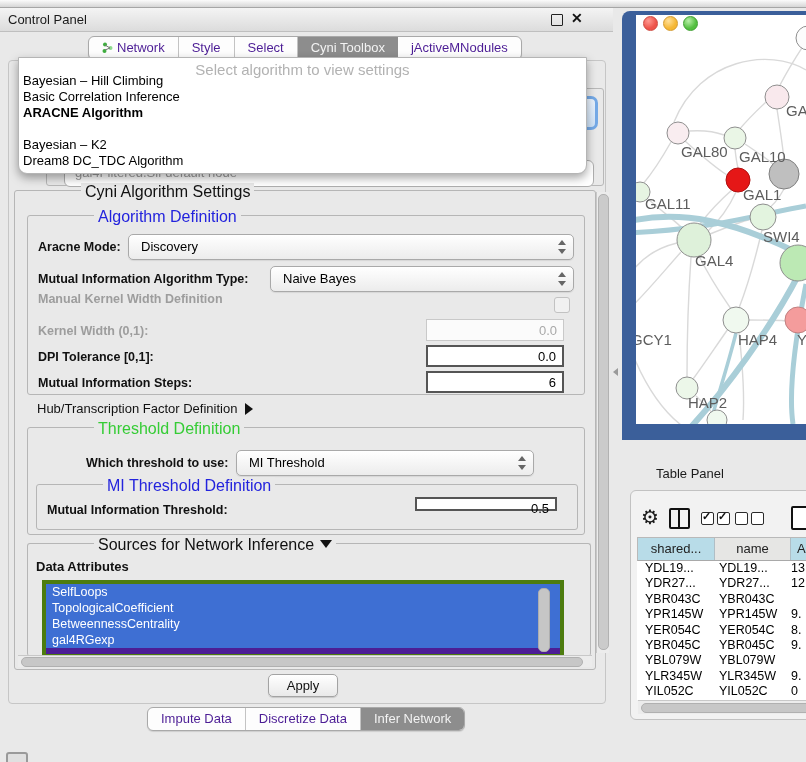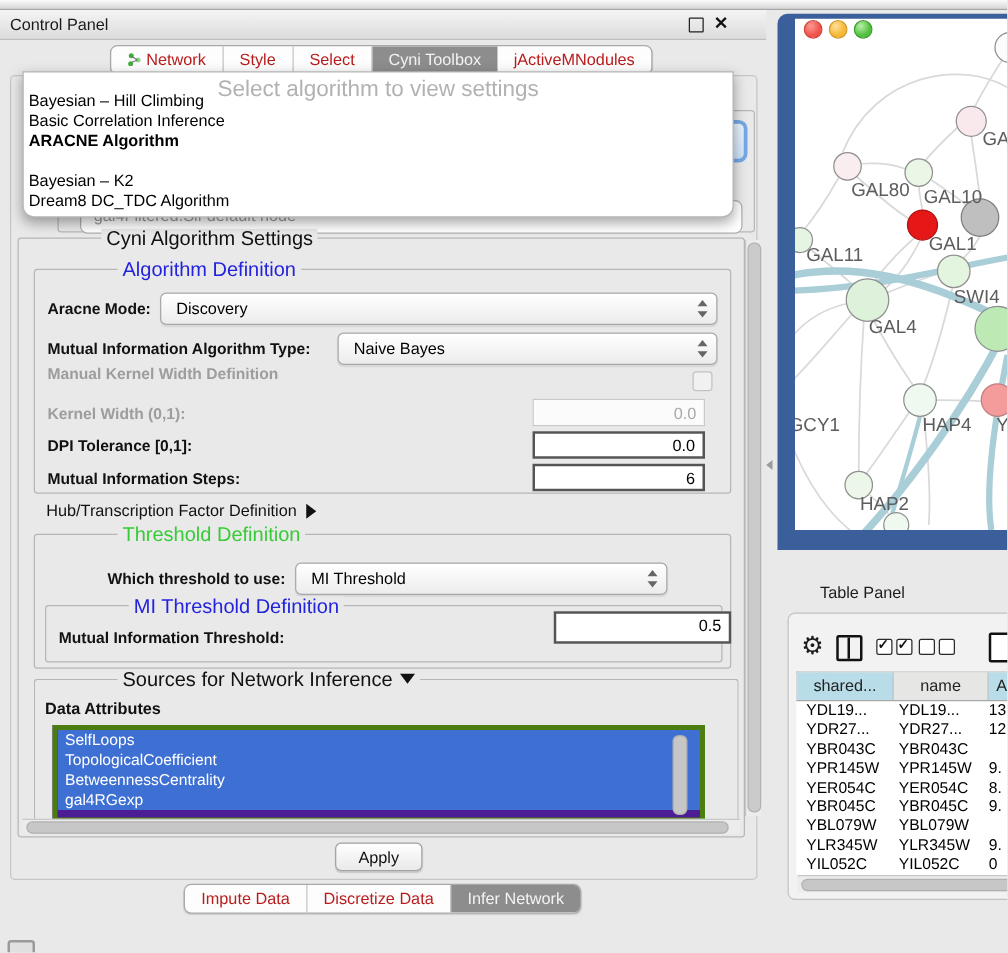--- a/index.html
+++ b/index.html
@@ -8,35 +8,35 @@
   .abs{position:absolute;}
   
   .topstrip{left:0;top:0;width:806px;height:7px;background:linear-gradient(#fbfbfb,#d6d6d6);border-bottom:1px solid #a6a6a6;}
   
   .titlebar{left:0;top:8px;width:613px;height:23px;background:linear-gradient(#f4f4f4,#dcdcdc);border-bottom:1px solid #bfbfbf;}
   .titlebar .t{position:absolute;left:8px;top:4px;font-size:13px;color:#1a1a1a;}
   .float-btn{position:absolute;left:551px;top:6px;width:10px;height:10px;border:1.5px solid #222;border-radius:1px;background:transparent;}
   .close-btn{position:absolute;left:571px;top:2px;font-size:14px;font-weight:bold;color:#111;}
   
   .tabbar{display:flex;background:#fdfdfd;border:1px solid #a9a9a9;border-radius:6px;overflow:hidden;height:22px;box-shadow:0 1px 1px rgba(0,0,0,.12);}
-  .tab{font-size:13px;color:#b91c1c;padding:3px 13px 0 13px;border-right:1px solid #c3c3c3;white-space:nowrap;}
+  .tab{font-size:13px;color:#4c1d95;padding:3px 13px 0 13px;border-right:1px solid #c3c3c3;white-space:nowrap;}
   .tab:last-child{border-right:none;}
   .tab.sel{background:#8d8d8d;color:#f3f3f3;border-right:none;}
   .tab .ticon{display:inline-block;vertical-align:-1px;margin-right:4px;}
   
   .content-panel{left:8px;top:60px;width:596px;height:642px;background:#e9e9e9;border:1px solid #c6c6c6;border-radius:4px;}
   
   .remnant-grp{left:46px;top:88px;width:556px;height:96px;border:1px solid #b8b8b8;border-radius:3px;}
   .remnant-combo-focus{left:564px;top:96px;width:28px;height:28px;border:3px solid #74a9e6;border-radius:7px;background:linear-gradient(#eaf3fd,#cfe3f8);}
   .remnant-combo{left:64px;top:160px;width:528px;height:25px;background:#fff;border:1px solid #aeaeae;border-radius:6px;}
   .remnant-combo .ph{position:absolute;left:10px;top:4px;font-size:13px;color:#9c9c9c;}
   
   .overlay{left:18px;top:57px;width:567px;height:115px;background:#ffffff;border:1px solid #b5b5b5;
            border-radius:0 0 9px 9px;box-shadow:0 4px 10px rgba(0,0,0,.35);z-index:50;}
-  .overlay .ph{position:absolute;top:3px;left:0;width:100%;text-align:center;font-size:18px;color:#b2b2b2;}
+  .overlay .ph{position:absolute;top:3px;left:0;width:100%;text-align:center;font-size:15px;color:#b2b2b2;}
   .dd-item{position:absolute;left:4px;width:550px;height:16px;font-size:13px;color:#000;line-height:16px;}
   .dd-item.bold{font-weight:bold;}
   
   .grp{border:1px solid #b6b6b6;border-radius:3px;}
   .grp>.gtitle{position:absolute;top:-8px;left:21px;background:#e9e9e9;padding:0 4px;font-size:16px;color:#111;white-space:nowrap;margin-left:45px;}
   .gtitle.blue{color:#2323dd;}
   .gtitle.green{color:#35cc35;}
   .lblb{font-size:12.5px;font-weight:bold;color:#111;white-space:nowrap;}
   .lblg{font-size:12.5px;font-weight:bold;color:#9d9d9d;white-space:nowrap;}
   
@@ -167,21 +167,21 @@
     <div class="abs grp" style="left:12px;top:236px;width:556px;height:106px;">
       <div class="gtitle green">Threshold Definition</div>
       <div class="abs lblb" style="left:58px;top:28px;">Which threshold to use:</div>
       <div class="abs combo" style="left:208px;top:22px;width:296px;height:24px;">
         <div class="cv">MI Threshold</div>
         <div class="stepper"></div>
       </div>
       <div class="abs grp" style="left:8px;top:56px;width:540px;height:44px;">
         <div class="gtitle blue">MI Threshold Definition</div>
         <div class="abs lblb" style="left:10px;top:18px;">Mutual Information Threshold:</div>
-        <div class="abs field" style="left:378px;top:4px;width:142px;height:26px;box-sizing:border-box;margin-left:28px;">0.5</div>
+        <div class="abs field" style="left:378px;top:12px;width:142px;height:14px;box-sizing:border-box;">0.5</div>
       </div>
     </div>
 
     <div class="abs grp" style="left:12px;top:352px;width:562px;height:112px;border-bottom:none;">
       <div class="gtitle"><span>Sources for Network Inference</span><span class="arrow-down"></span></div>
       <div class="abs lblb" style="left:8px;top:15px;font-size:13px;">Data Attributes</div>
       <div class="abs attr-list" style="left:14px;top:36px;width:514px;height:70px;">
         <div class="attr-item">SelfLoops</div>
         <div class="attr-item">TopologicalCoefficient</div>
         <div class="attr-item">BetweennessCentrality</div>

